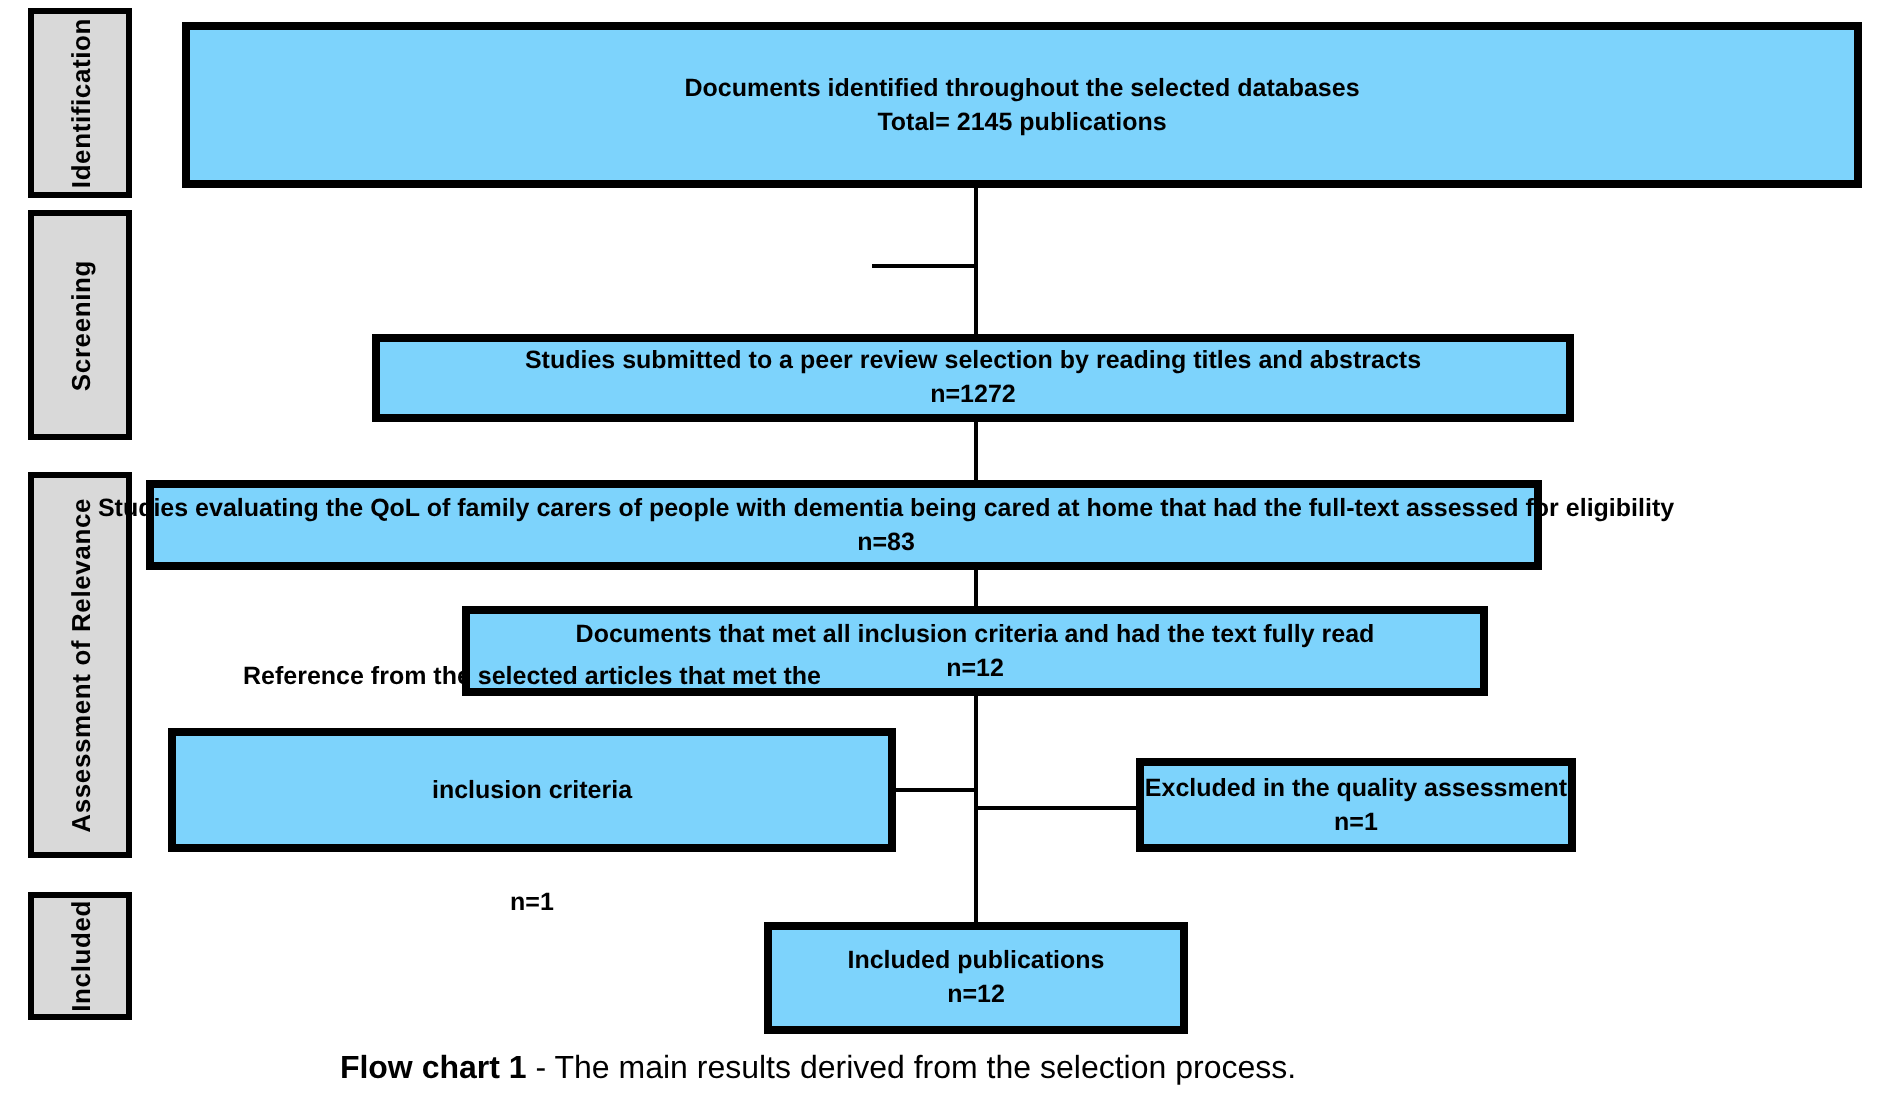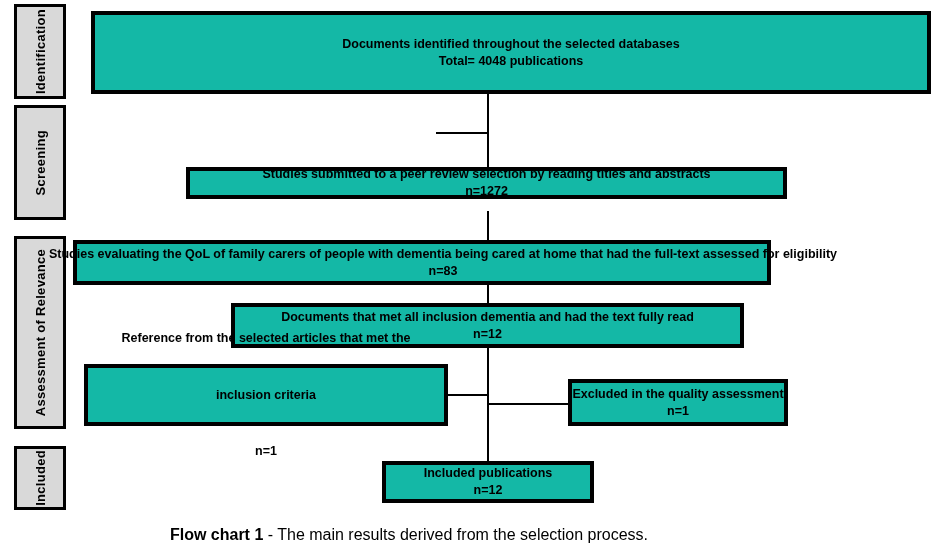--- a/index.html
+++ b/index.html
@@ -35,21 +35,21 @@
     font-size: 13px;
     font-weight: 700;
     letter-spacing: 0.3px;
     white-space: nowrap;
     line-height: 1;
   }
 
   
   .fbox {
     position: absolute;
-    background: #14b8a6;
+    background: #7dd3fc;
     border: 4px solid #000000;
     box-sizing: border-box;
     display: flex;
     flex-direction: column;
     align-items: center;
     justify-content: center;
     text-align: center;
     font-size: 12.5px;
     font-weight: 700;
     line-height: 1.35;
@@ -109,51 +109,51 @@
   <div class="vline" style="left:487px; top:283px; height:22px;"></div>
 
   <div class="vline" style="left:487px; top:346px; height:117px;"></div>
 
   <div class="hline" style="left:447px; top:394px; width:42px;"></div>
 
   <div class="hline" style="left:487px; top:403px; width:83px;"></div>
 
   <div class="fbox" style="left:91px; top:11px; width:840px; height:83px;">
     <span class="ln">Documents identified throughout the selected databases</span>
-    <span class="ln">Total= 4048 publications</span>
+    <span class="ln">Total= 2145 publications</span>
   </div>
 
 
-  <div class="fbox" style="left:186px; top:167px; width:601px; height:32px;">
+  <div class="fbox" style="left:186px; top:167px; width:601px; height:44px;">
     <span class="ln">Studies submitted to a peer review selection by reading titles and abstracts</span>
     <span class="ln">n=1272</span>
   </div>
 
   <div class="fbox" style="left:73px; top:240px; width:698px; height:45px;padding-left:48px;">
     <span class="ln">Studies evaluating the QoL of family carers of people with dementia being cared at home that had the full-text assessed for eligibility</span>
     <span class="ln">n=83</span>
   </div>
 
   <div class="fbox" style="left:231px; top:303px; width:513px; height:45px;">
-    <span class="ln">Documents that met all inclusion dementia and had the text fully read</span>
+    <span class="ln">Documents that met all inclusion criteria and had the text fully read</span>
     <span class="ln">n=12</span>
   </div>
 
   <div class="fbox" style="left:84px; top:364px; width:364px; height:62px;gap:40px;">
     <span class="ln">Reference from the selected articles that met the</span>
     <span class="ln">inclusion criteria</span>
     <span class="ln">n=1</span>
   </div>
 
   <div class="fbox" style="left:568px; top:379px; width:220px; height:47px;">
     <span class="ln">Excluded in the quality assessment</span>
     <span class="ln">n=1</span>
   </div>
 
-  <div class="fbox" style="left:382px; top:461px; width:212px; height:42px;">
+  <div class="fbox" style="left:382px; top:461px; width:212px; height:56px;">
     <span class="ln">Included publications</span>
     <span class="ln">n=12</span>
   </div>
 
   <div class="caption" style="left:0px; top:525px; width:818px; text-align:center;">
     <span class="cap-strong">Flow chart 1</span><span class="cap-rest"> - The main results derived from the selection process.</span>
   </div>
 
 </div>
 

